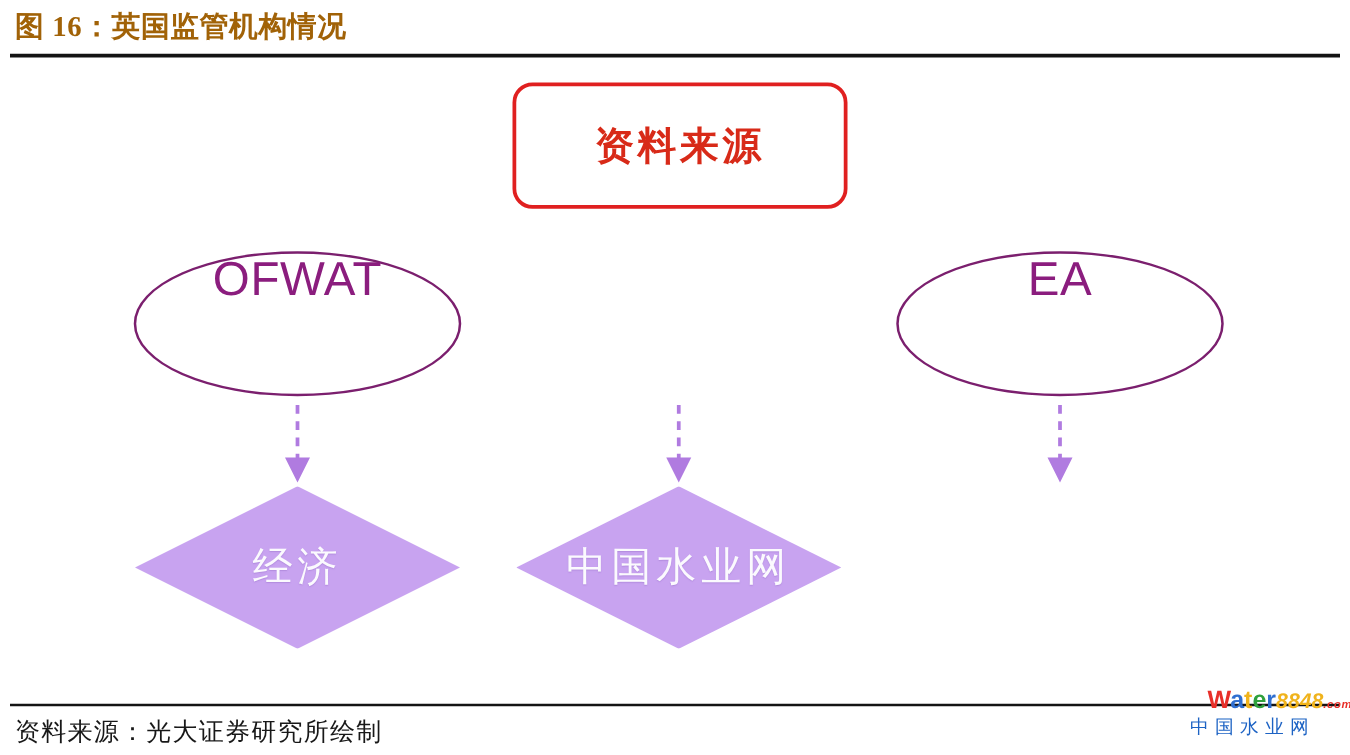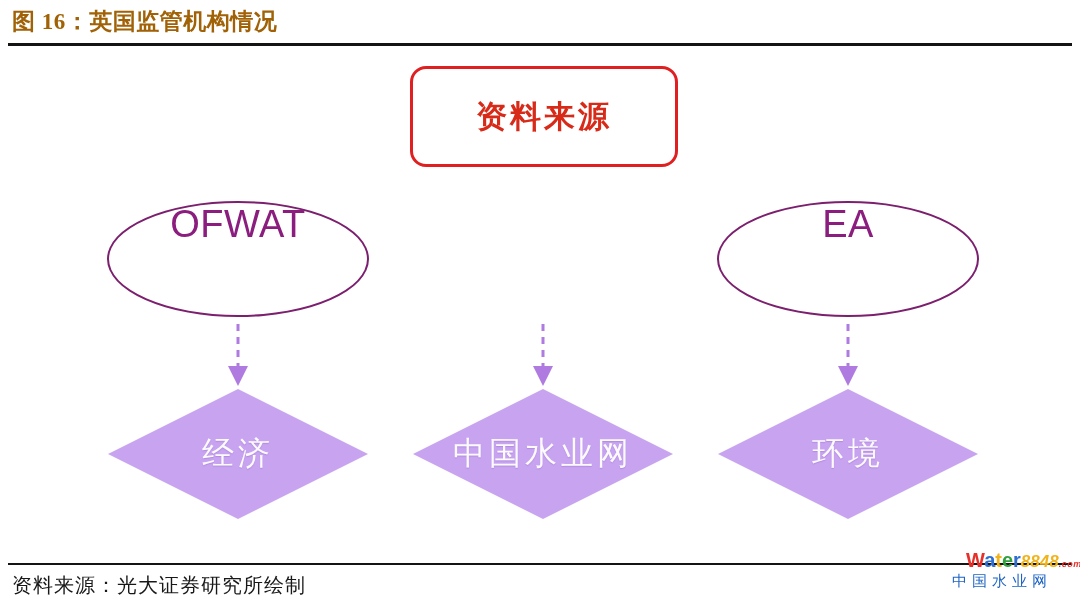--- a/index.html
+++ b/index.html
@@ -219,24 +219,20 @@
   </svg>
 
   <div class="outcome-node" id="outcome-node-0">
     <div class="diamond-shape"></div>
     <div class="node-text">经济</div>
   </div>
   <div class="outcome-node" id="outcome-node-1">
     <div class="diamond-shape"></div>
     <div class="node-text">中国水业网</div>
   </div>
-  <div class="outcome-node" id="outcome-node-2">
-    <div class="diamond-shape"></div>
-    <div class="node-text">环境</div>
-  </div>
 
 </div>
 
 <div id="footer-rule"></div>
 <div id="source-note">资料来源：光大证券研究所绘制</div>
 
 <div id="watermark">
   <div id="watermark-wordmark">
     <span class="wm-w">W</span><span class="wm-a">a</span><span class="wm-t">t</span><span class="wm-e">e</span><span class="wm-r">r</span><span class="wm-num">8848</span><span class="wm-tld">.com</span>
   </div>

